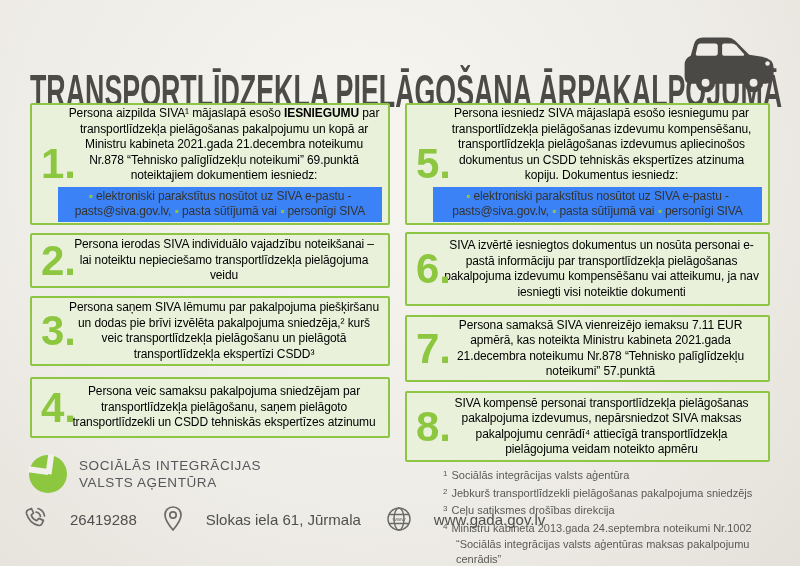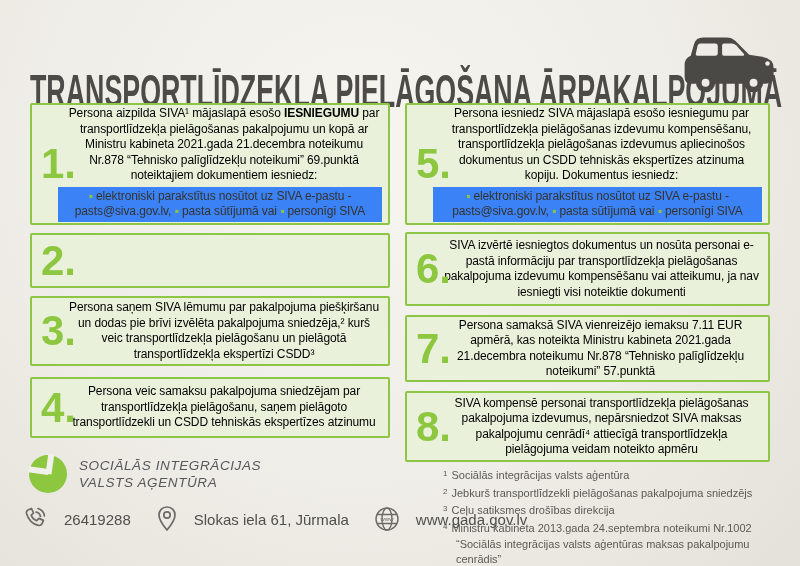--- a/index.html
+++ b/index.html
@@ -39,24 +39,24 @@
   .bullet::before{content:"▪ ";color:#8dc63f;}
   #s1{left:30px; top:103px;width:360px;height:122px;}
   #s2{left:30px; top:233px;width:360px;height:55px;}
   #s3{left:30px; top:296px;width:360px;height:70px;}
   #s4{left:30px; top:377px;width:360px;height:61px;}
   #s5{left:405px;top:103px;width:365px;height:122px;}
   #s6{left:405px;top:232px;width:365px;height:74px;}
   #s7{left:405px;top:315px;width:365px;height:67px;padding-left:30px;padding-right:4px;}
   #s8{left:405px;top:391px;width:365px;height:71px;}
   
-  .logo{position:absolute;left:28px;top:454px;display:flex;align-items:center;gap:11px;font-style:italic;}
+  .logo{position:absolute;left:28px;top:454px;display:flex;align-items:center;gap:11px;}
   .logo-text{font-size:13.5px;line-height:17px;color:#56575b;letter-spacing:0.6px;}
   .contact{position:absolute;left:20px;top:504px;display:flex;align-items:center;gap:23px;color:#4f4f4d;}
-  .contact-item{display:flex;align-items:center;gap:14px;font-size:15px;}
+  .contact-item{display:flex;align-items:center;gap:20px;font-size:15px;}
   .footnotes{position:absolute;left:443px;top:468px;width:334px;font-size:11px;line-height:14.5px;color:#5a5955;}
   .footnote{padding-left:13px;text-indent:-13px;margin-bottom:1px;}
   .fn-mark{font-size:8px;position:relative;top:-3px;margin-right:4px;}
   svg{display:block;}
 </style>
 </head>
 <body>
 
 <div class="canvas">
 
@@ -79,20 +79,21 @@
     <div class="step-body"><span>Persona aizpilda SIVA¹ mājaslapā esošo </span><b>IESNIEGUMU</b><span> par transportlīdzekļa pielāgošanas pakalpojumu un kopā ar Ministru kabineta 2021.gada 21.decembra noteikumu Nr.878 “Tehnisko palīglīdzekļu noteikumi” 69.punktā noteiktajiem dokumentiem iesniedz:</span></div>
     <div class="step-subbox">
       <span class="bullet">elektroniski parakstītus nosūtot uz SIVA e-pastu - pasts@siva.gov.lv,</span>
       <span class="bullet">pasta sūtījumā vai</span>
       <span class="bullet">personīgi SIVA</span>
     </div>
   </section>
 
   <section class="step" id="s2">
     <div class="step-num">2.</div>
+    <div class="step-body">Persona ierodas SIVA individuālo vajadzību noteikšanai – lai noteiktu nepieciešamo transportlīdzekļa pielāgojuma veidu</div>
   </section>
 
   <section class="step" id="s3">
     <div class="step-num">3.</div>
     <div class="step-body">Persona saņem SIVA lēmumu par pakalpojuma piešķiršanu un dodas pie brīvi izvēlēta pakalpojuma sniedzēja,² kurš veic transportlīdzekļa pielāgošanu un pielāgotā transportlīdzekļa ekspertīzi CSDD³</div>
   </section>
 
   <section class="step" id="s4">
     <div class="step-num">4.</div>
     <div class="step-body">Persona veic samaksu pakalpojuma sniedzējam par transportlīdzekļa pielāgošanu, saņem pielāgoto transportlīdzekli un CSDD tehniskās ekspertīzes atzinumu</div>

